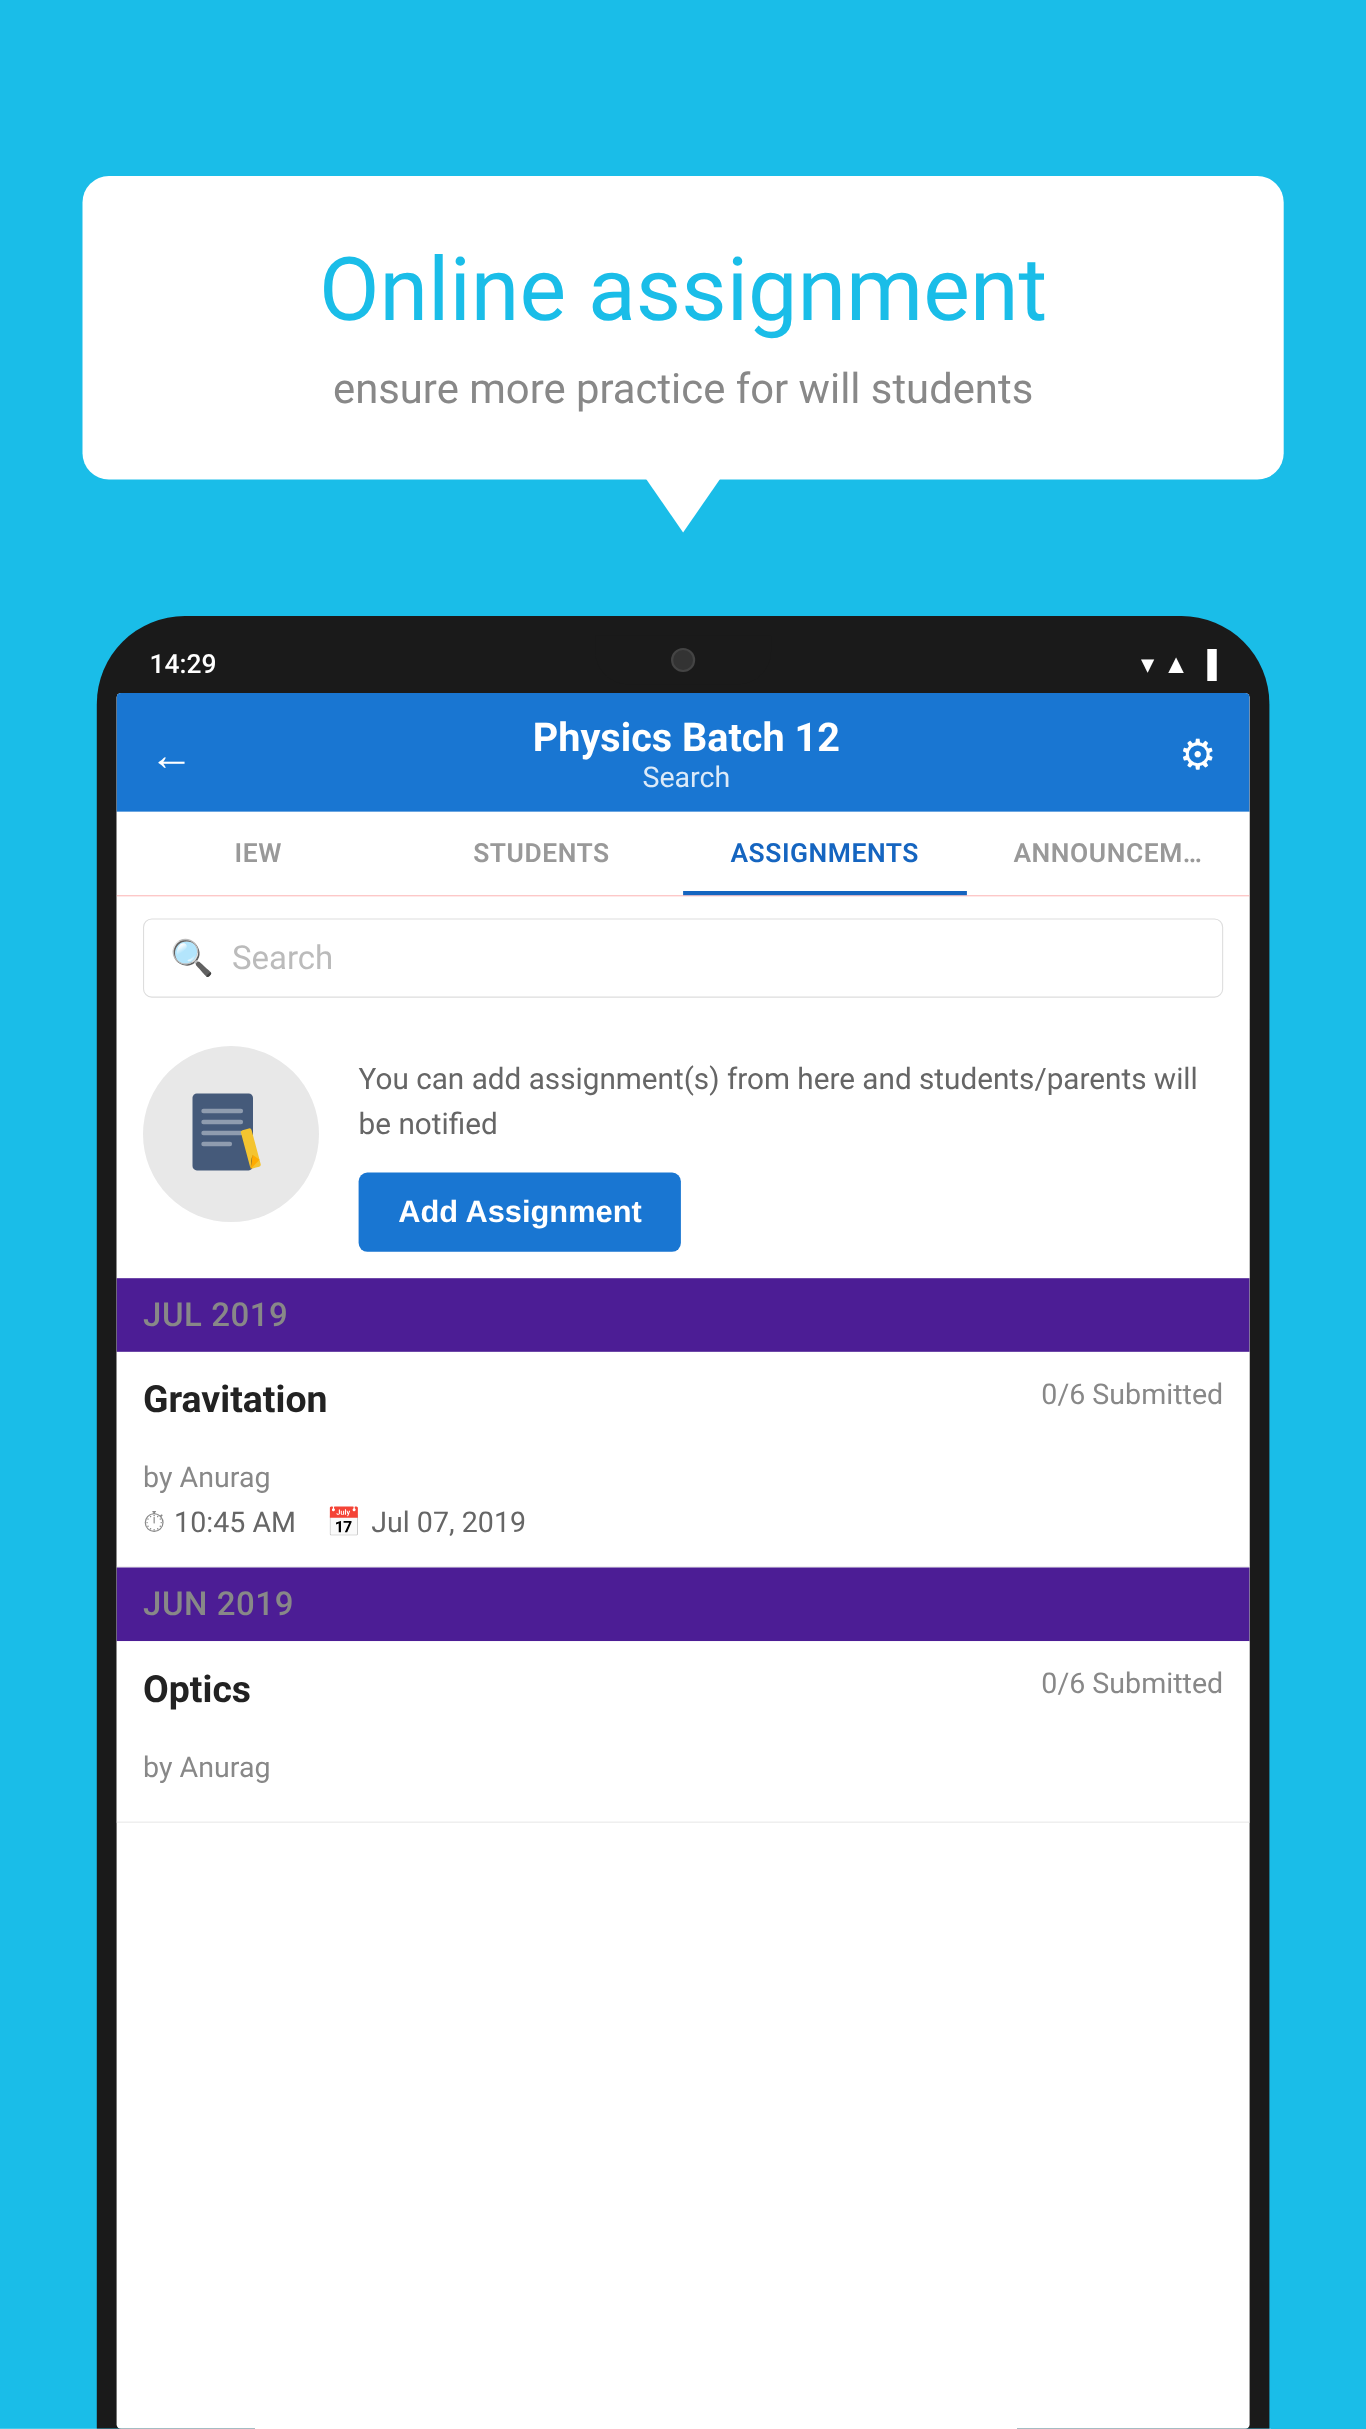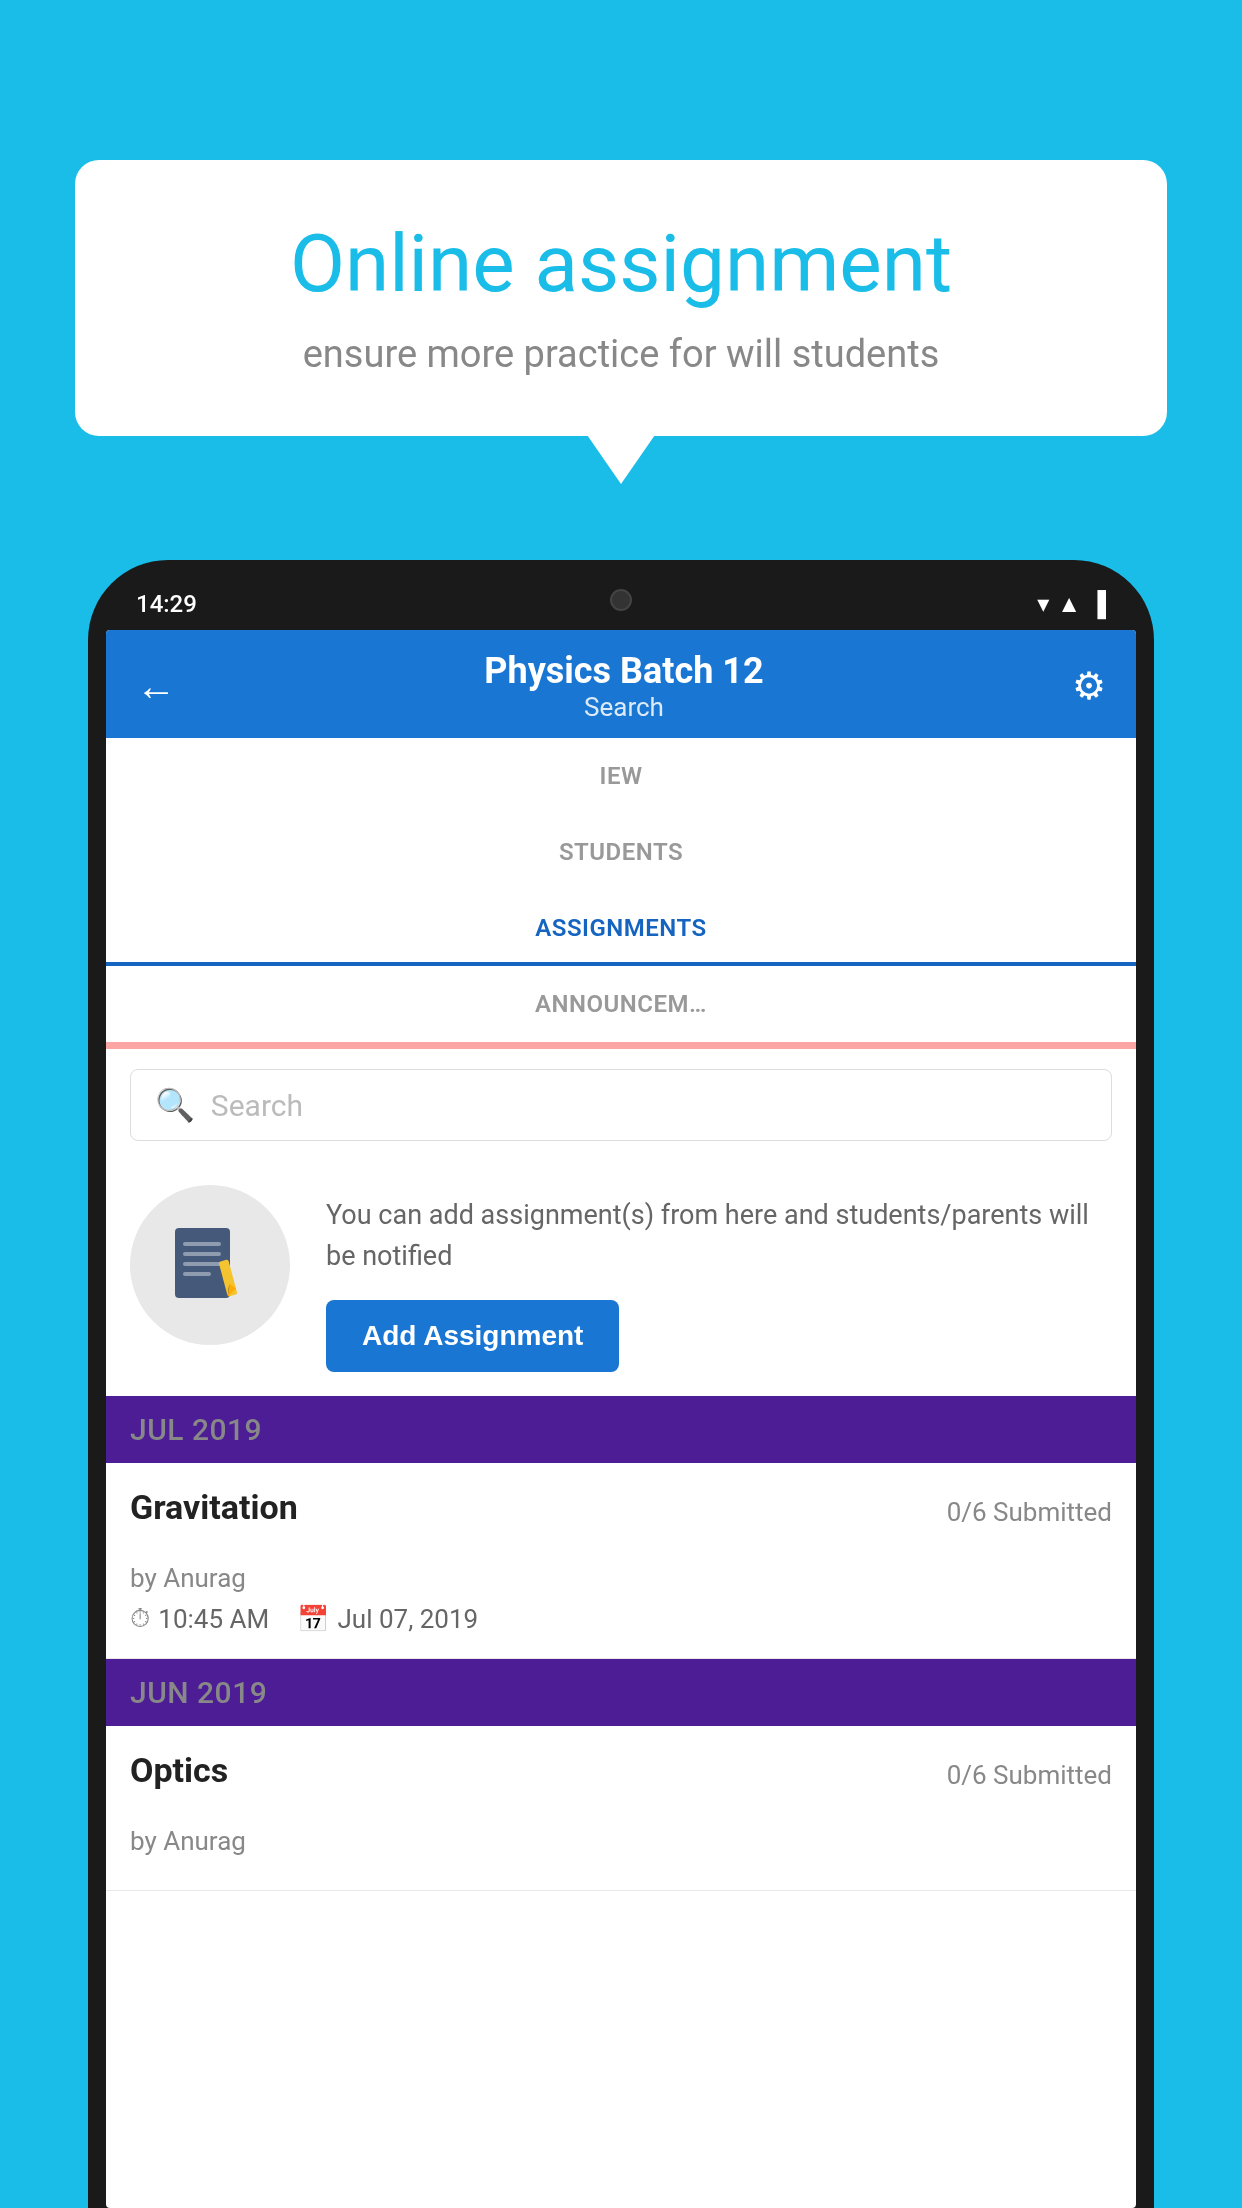--- a/index.html
+++ b/index.html
@@ -164,23 +164,22 @@
 
     .gear-icon {
       color: white;
       font-size: 38px;
     }
 
     
     .tabs-container {
       background: white;
       display: flex;
-      border-bottom: 7px solid #fca5a5;
+      border-bottom: 1px solid #fca5a5;
       overflow: hidden;
-      flex-direction: column;
     }
 
     .tab-item {
       flex: 1;
       text-align: center;
       padding: 24px 8px;
       font-size: 24px;
       font-weight: 600;
       color: #999;
       letter-spacing: 0.5px;
@@ -289,21 +288,21 @@
     
     .assignment-item {
       background: white;
       padding: 24px;
       border-bottom: 1px solid #e8e8e8;
     }
 
     .assignment-top-row {
       display: flex;
       justify-content: space-between;
-      align-items: flex-end;
+      align-items: flex-start;
       margin-bottom: 8px;
     }
 
     .assignment-name {
       font-size: 34px;
       font-weight: 700;
       color: #222;
     }
 
     .assignment-submitted {

